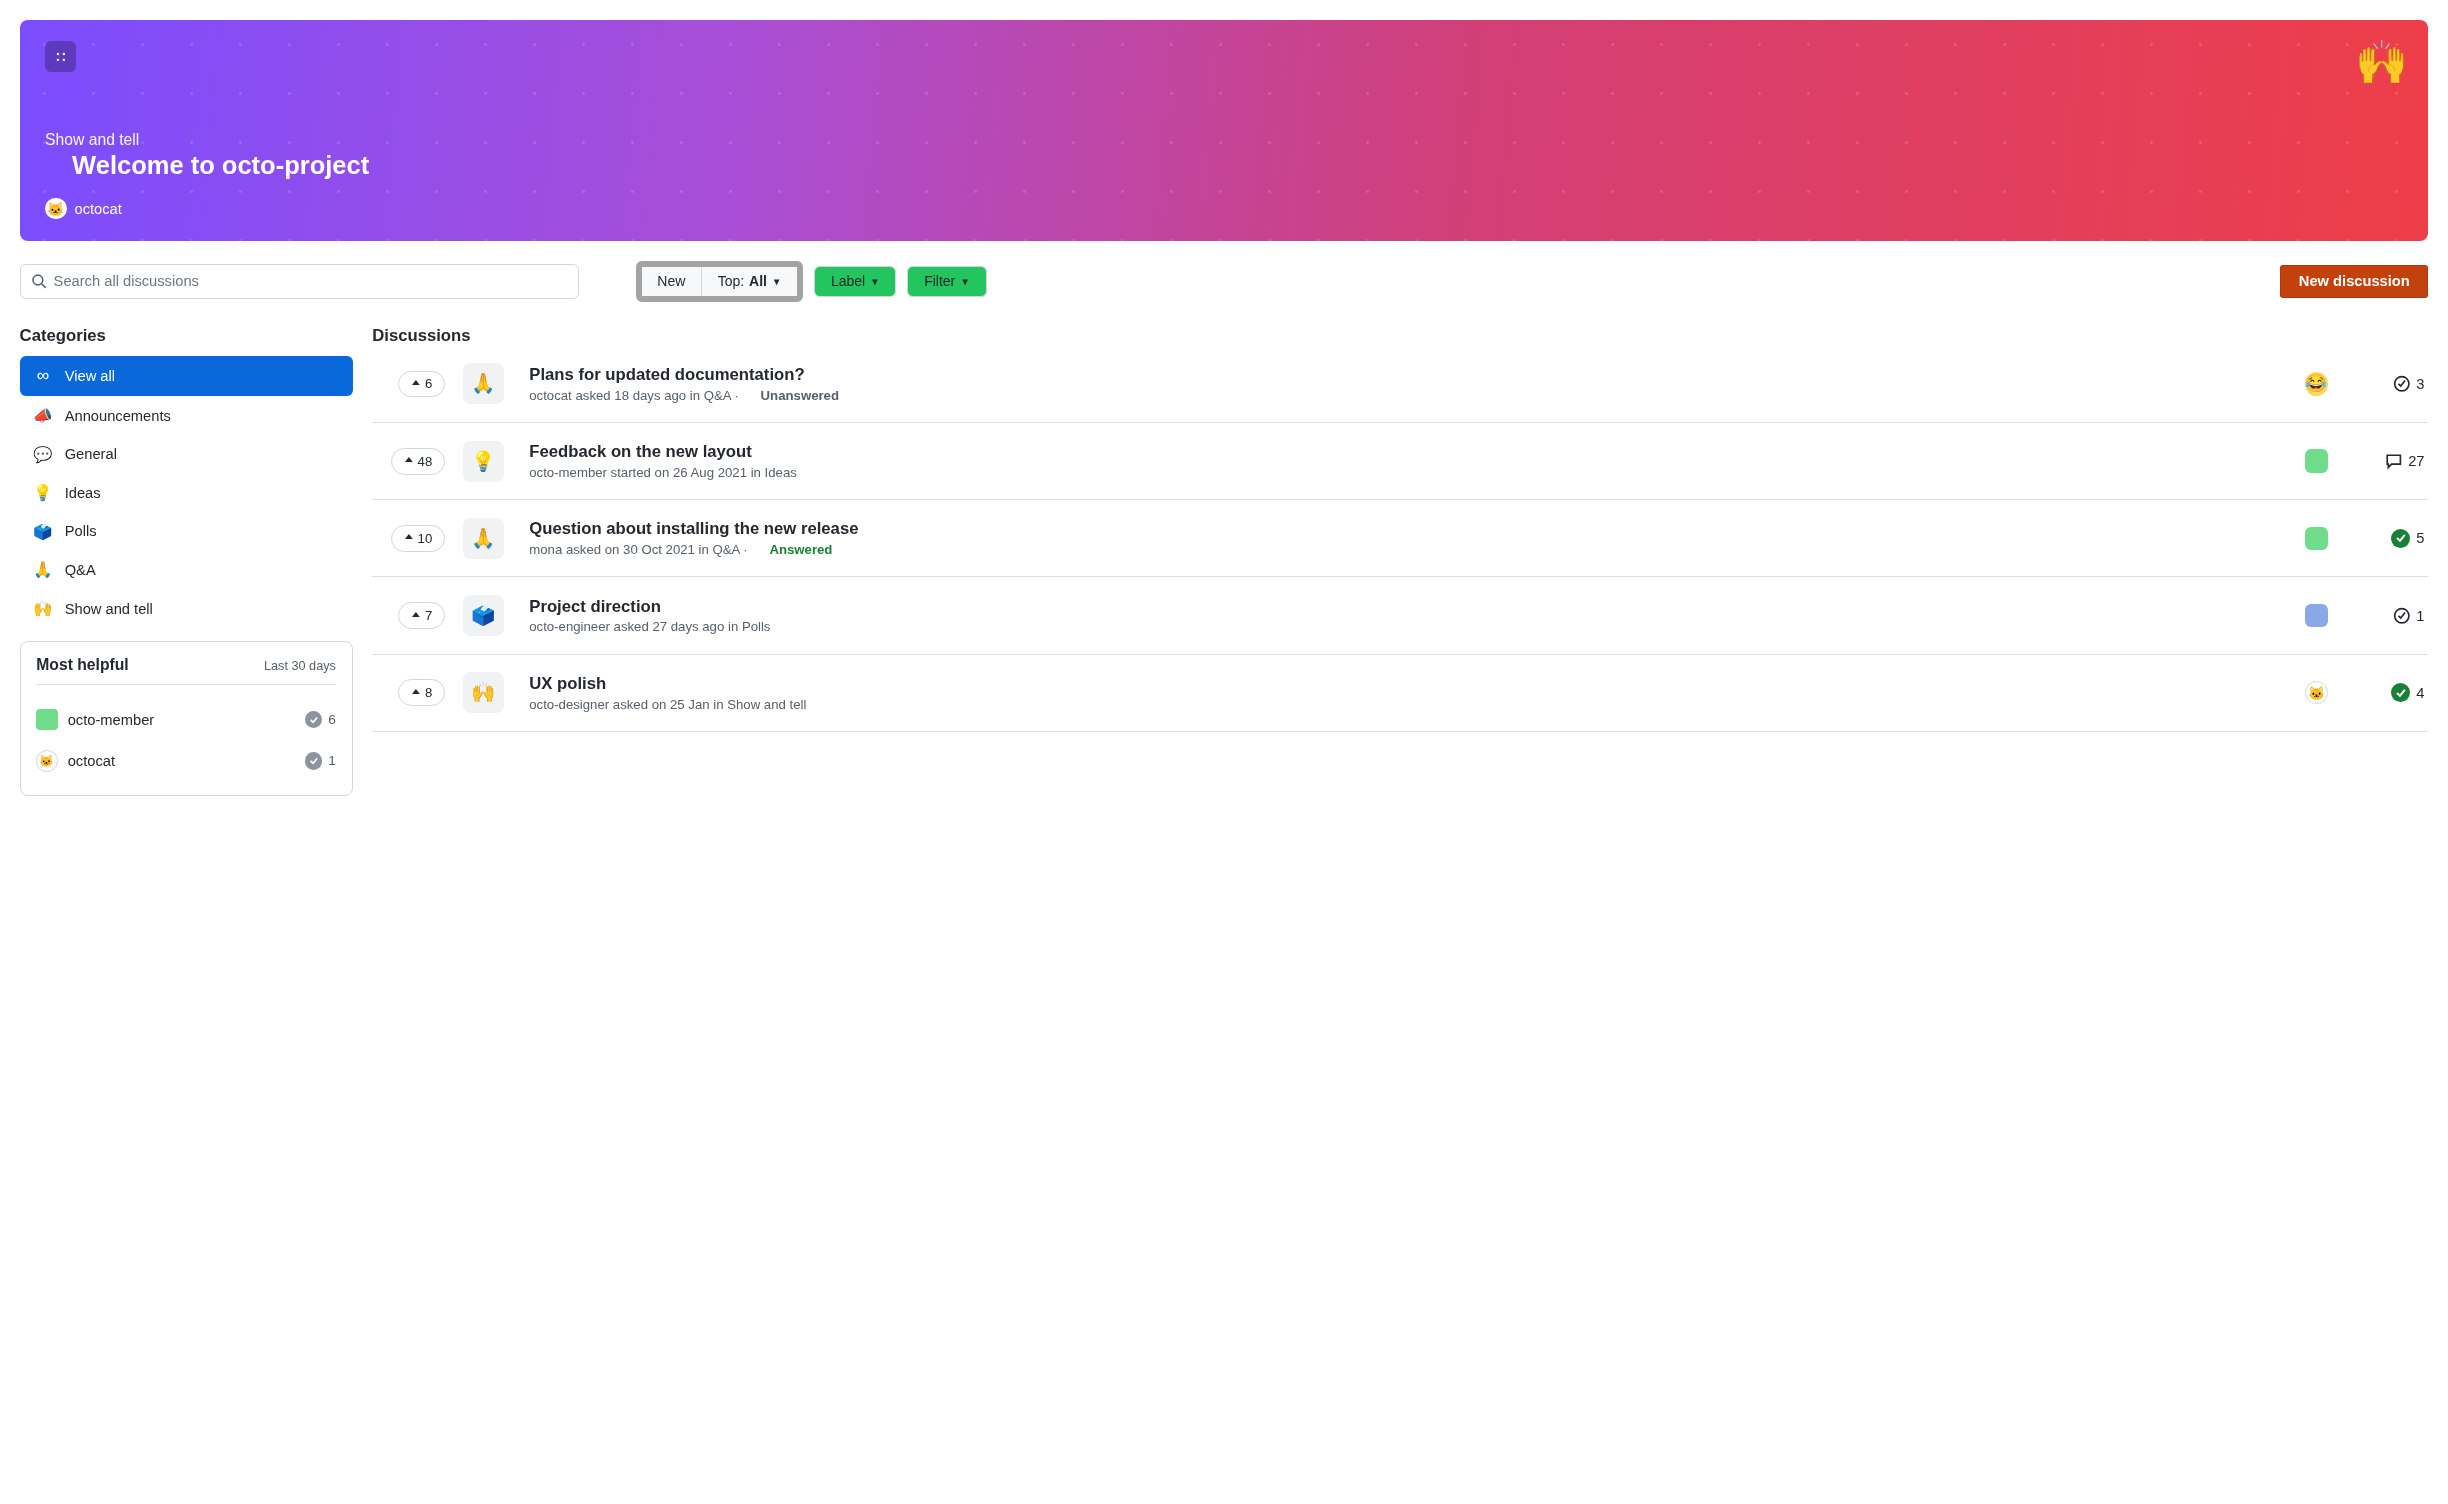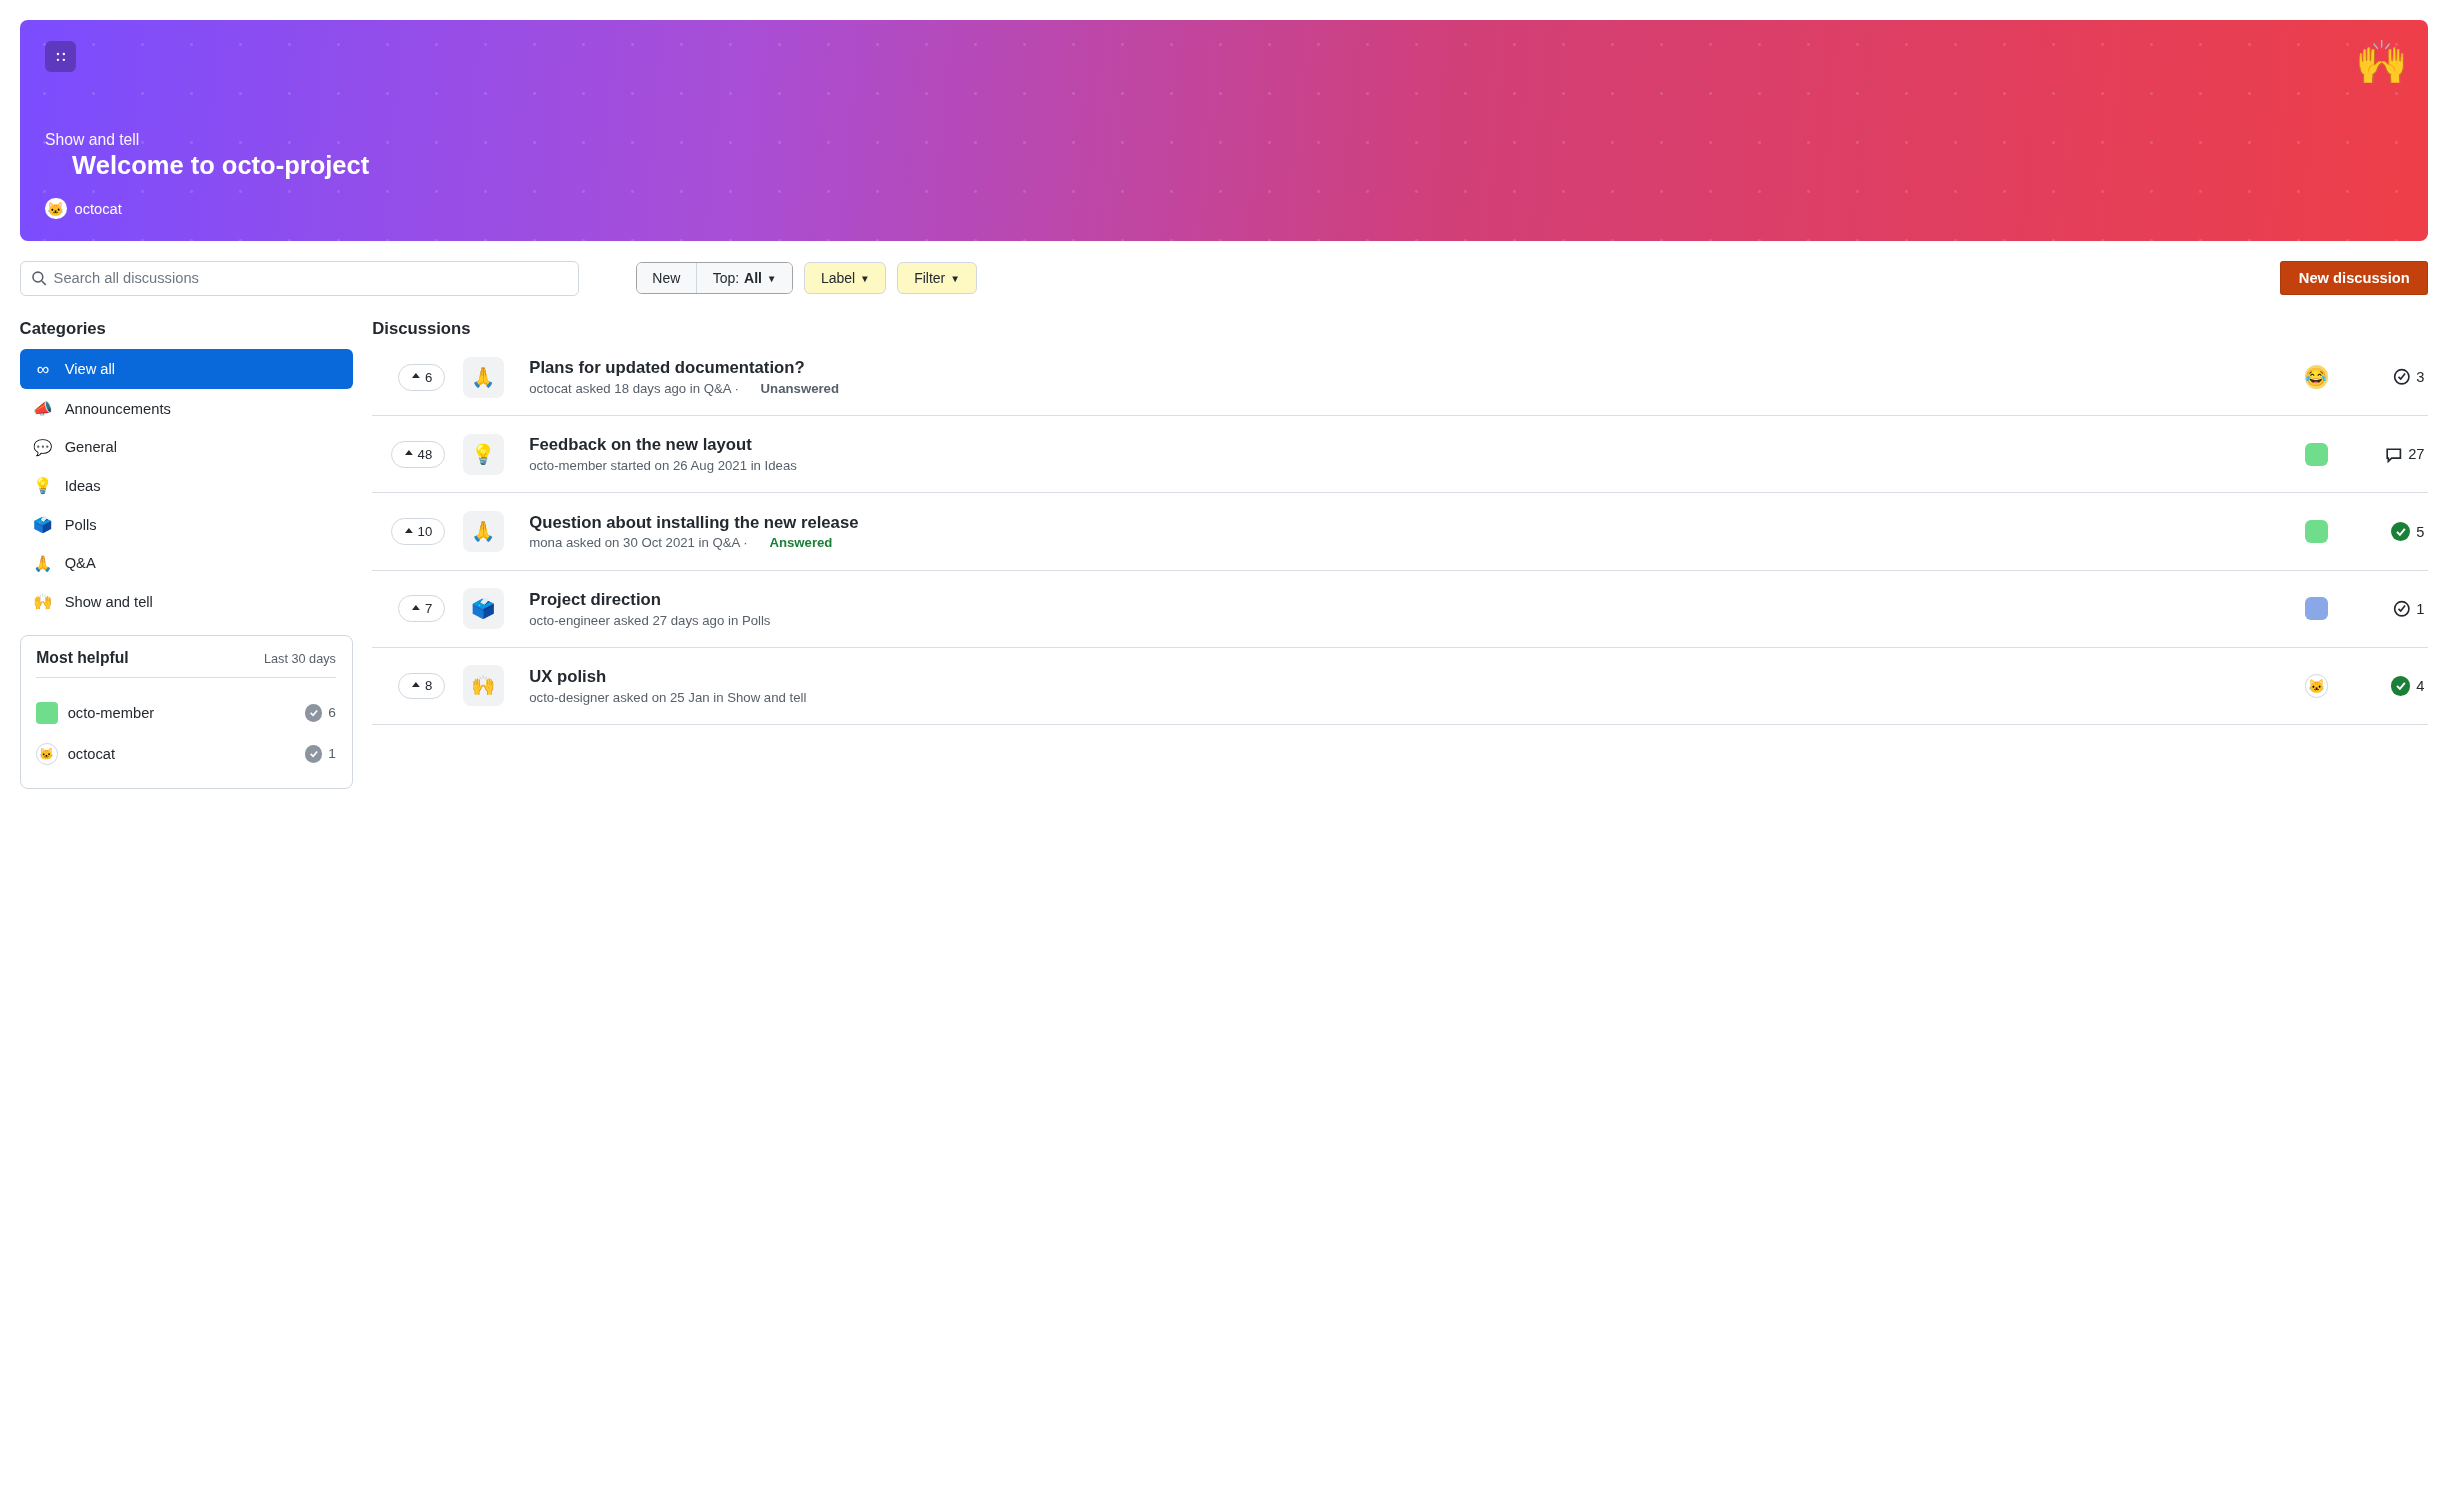--- a/index.html
+++ b/index.html
@@ -48,29 +48,29 @@
     position: relative; flex: 0 0 auto; width: 559px;
   }
   .search-wrap svg { position: absolute; left: 11.8px; top: 50%; transform: translateY(-50%); }
   .search-input {
     width: 100%; height: 35px; border: 1px solid #d0d7de; border-radius: 5.9px;
     padding: 0 11.8px 0 33px; font-size: 14.7px; color: #24292f;
   }
   .search-input::placeholder { color: #6e7781; }
   .spacer-flex { flex: 0 0 35px; }
   .seg-group {
-    display: inline-flex; border: 1px solid #a3a3a3; border-radius: 5.9px; overflow: hidden;
+    display: inline-flex; border: 6px solid #a3a3a3; border-radius: 5.9px; overflow: hidden;
   }
   .seg-btn {
     background: #f6f8fa; border: none; padding: 6.9px 15.7px; font-size: 14px; cursor: pointer;
     display: flex; align-items: center; gap: 4.9px; color: #24292f;
   }
   .seg-btn + .seg-btn { border-left: 1px solid #d0d7de; }
   .btn-outline {
-    background: #fef9c3; border: 1px solid #d0d7de; border-radius: 5.9px;
+    background: #22c55e; border: 1px solid #d0d7de; border-radius: 5.9px;
     padding: 6.9px 15.7px; font-size: 14px; cursor: pointer; display: inline-flex; align-items:center; gap:4.9px;
     color: #24292f;
   }
   .flex-grow { flex: 1; }
   .btn-primary {
     background: #c2410c; color: #fff; border: 1px solid rgba(27,31,36,0.15);
     border-radius: 3px; padding: 7.8px 17.6px; font-size: 14.7px; font-weight: 600; cursor: pointer;
   }
   .caret { font-size: 9.8px; }
 

